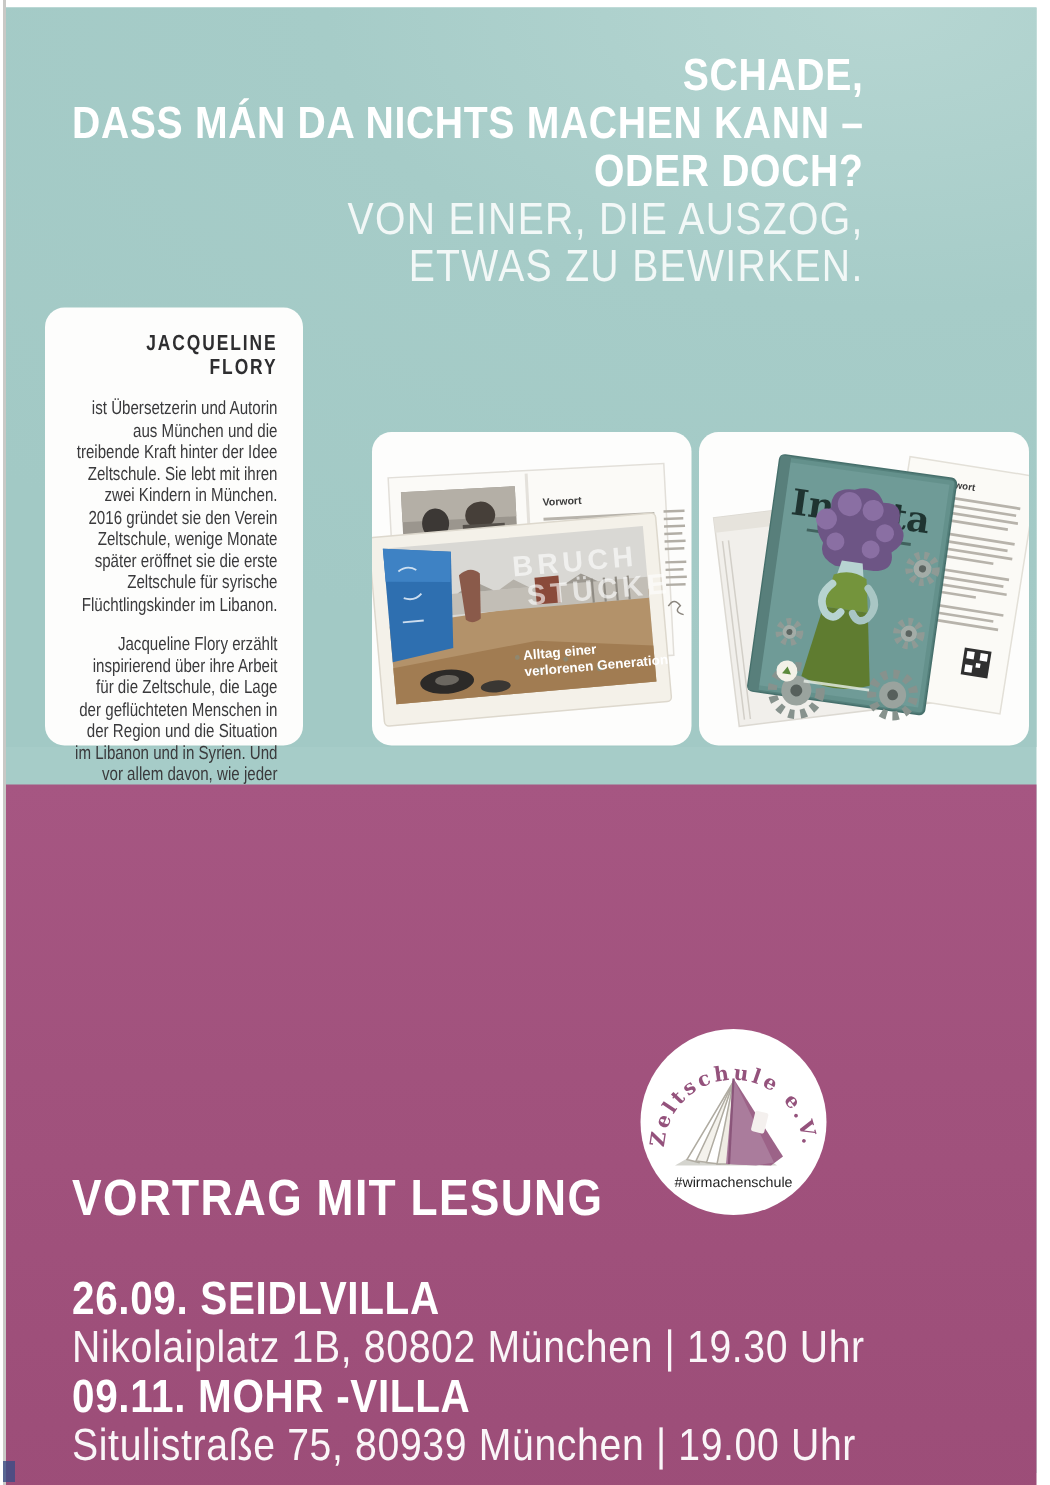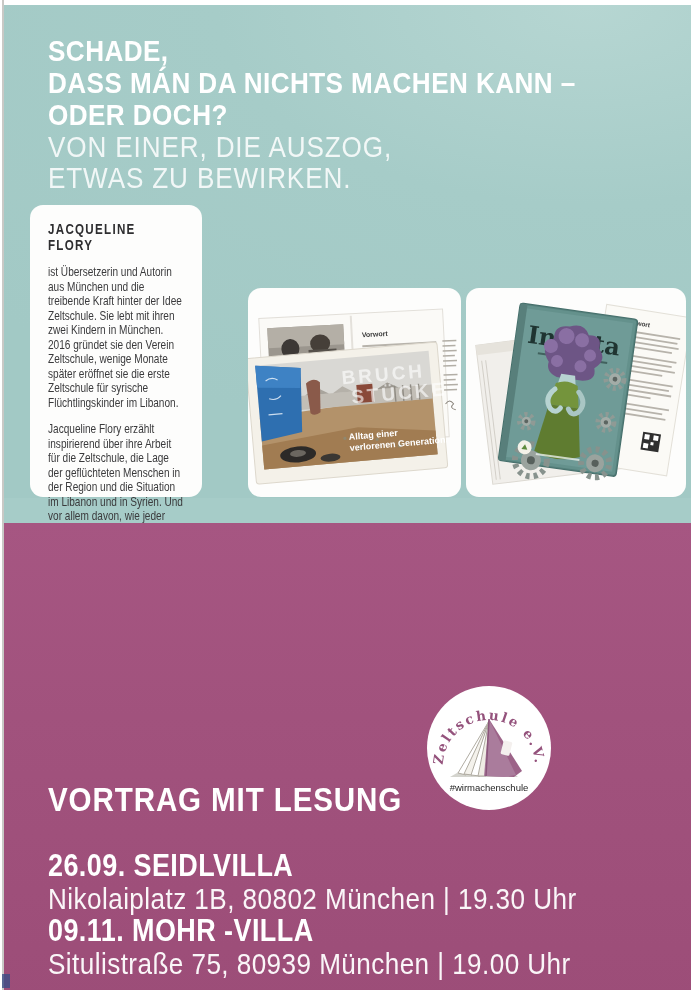--- a/index.html
+++ b/index.html
@@ -3,21 +3,21 @@
 <meta charset="utf-8">
 <style>
   html,body{margin:0;padding:0;}
   body{width:700px;height:990px;position:relative;background:#ffffff;
        font-family:"Liberation Sans",sans-serif;overflow:hidden;}
   .scan-edge{position:absolute;left:2px;top:0;bottom:0;width:2px;background:#c9c9c6;}
   .flyer{position:absolute;left:4px;top:5px;width:687px;height:977px;background:#a6ccc8;}
 
   
   .teal{position:absolute;left:0;top:0;width:100%;height:493px;
-        background:radial-gradient(120% 90% at 85% 0%, #b6d6d2 0%, #a6ccc8 45%, #a2c9c5 100%);}
+        background:radial-gradient(120% 90% at 85% 0%, #b6d6d2 0%, #a6ccc8 45%, #a2c9c5 100%);text-align:right;}
   .purple{position:absolute;left:0;top:518px;width:100%;height:484px;
         background:linear-gradient(180deg,#a65682 0%, #a1527d 40%, #9c4d78 100%);}
   .corner-mark{position:absolute;left:-2px;top:969px;width:8px;height:14px;background:#3c4d86;opacity:.8;}
 
   
   .headline{position:absolute;left:44px;top:30px;color:#ffffff;}
   .hcond{transform:scaleX(0.87);transform-origin:0 0;white-space:nowrap;}
   .hl-bold{font-size:30px;font-weight:700;line-height:32px;letter-spacing:.5px;}
   .hl-light{font-size:30px;font-weight:400;line-height:31px;letter-spacing:1px;color:rgba(255,255,255,.85);}
 

